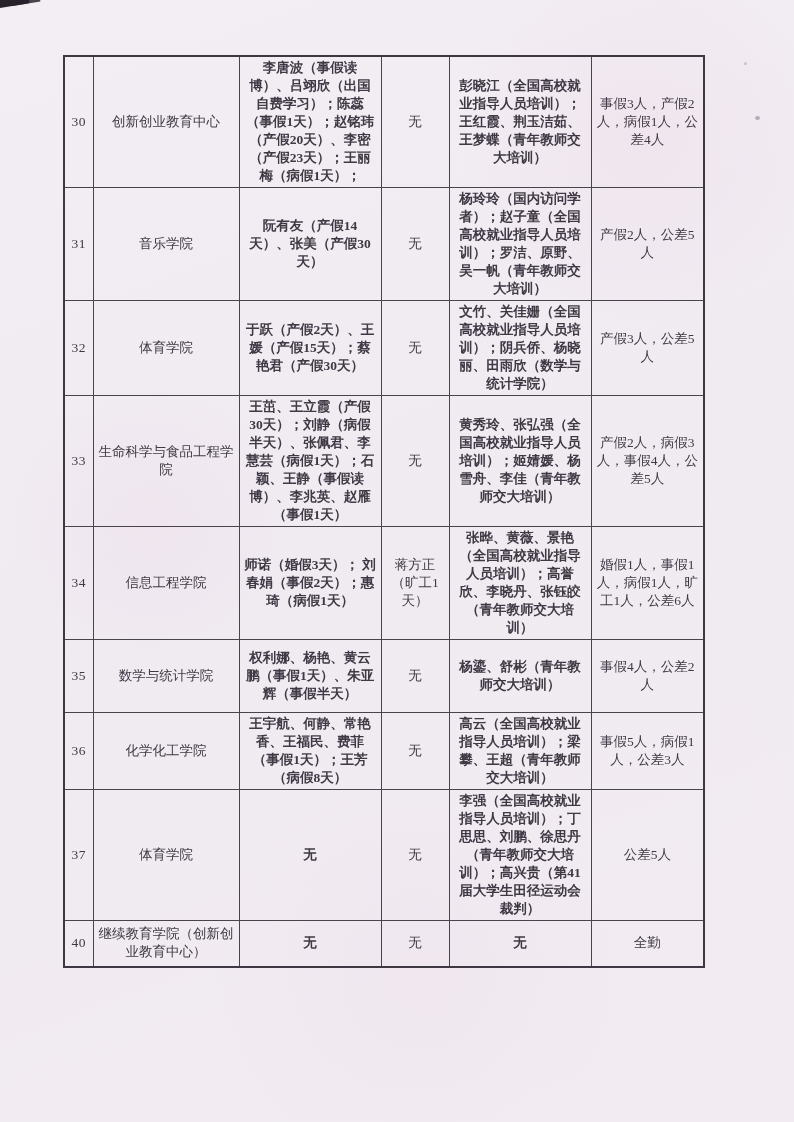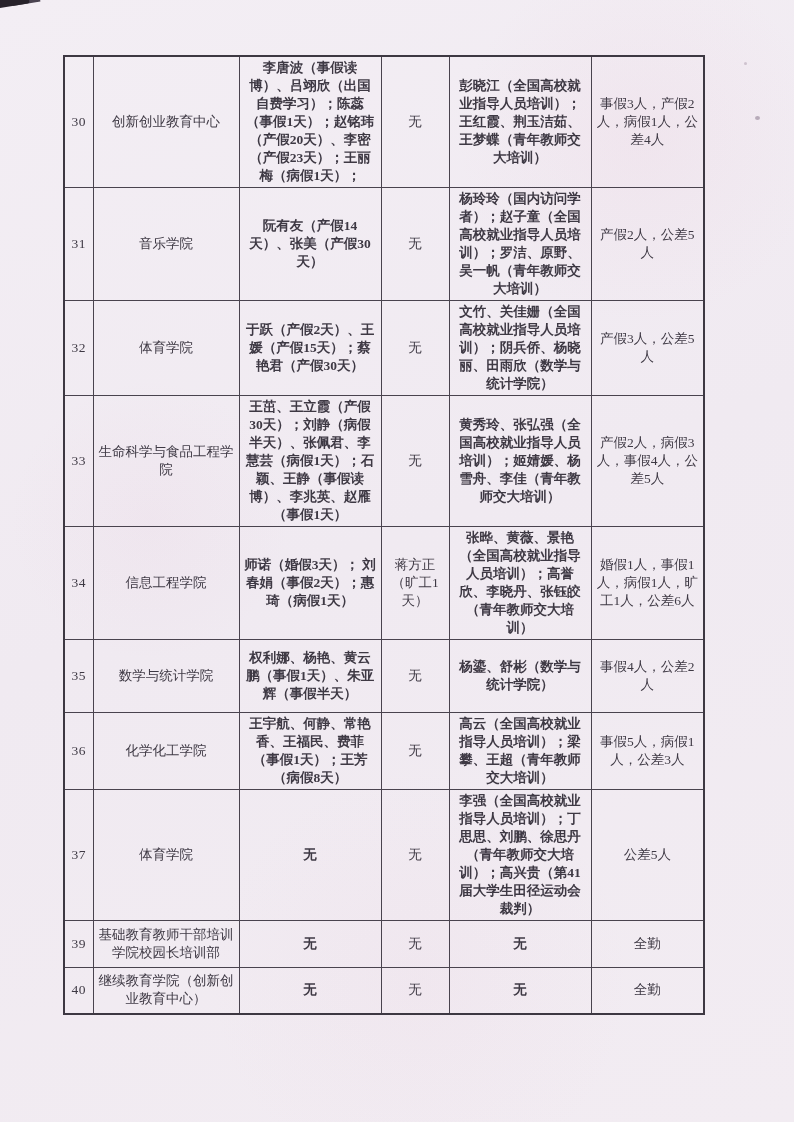--- a/index.html
+++ b/index.html
@@ -97,47 +97,39 @@
         <td class="c-leave">师诺（婚假3天）； 刘春娟（事假2天）；惠琦（病假1天）</td>
         <td class="c-absence">蒋方正（旷工1天）</td>
         <td class="c-training">张晔、黄薇、景艳（全国高校就业指导人员培训）；高誉欣、李晓丹、张钰皎（青年教师交大培训）</td>
         <td class="c-summary">婚假1人，事假1人，病假1人，旷工1人，公差6人</td>
       </tr>
       <tr style="height:73px">
         <td class="c-no">35</td>
         <td class="c-college">数学与统计学院</td>
         <td class="c-leave">权利娜、杨艳、黄云鹏（事假1天）、朱亚辉（事假半天）</td>
         <td class="c-absence">无</td>
-        <td class="c-training">杨鎏、舒彬（数学与统计学院）</td>
+        <td class="c-training">杨鎏、舒彬（青年教师交大培训）</td>
         <td class="c-summary">事假4人，公差2人</td>
       </tr>
       <tr style="height:74px">
         <td class="c-no">36</td>
         <td class="c-college">化学化工学院</td>
         <td class="c-leave">王宇航、何静、常艳香、王福民、费菲（事假1天）；王芳（病假8天）</td>
         <td class="c-absence">无</td>
         <td class="c-training">高云（全国高校就业指导人员培训）；梁攀、王超（青年教师交大培训）</td>
         <td class="c-summary">事假5人，病假1人，公差3人</td>
       </tr>
       <tr style="height:121px">
         <td class="c-no">37</td>
         <td class="c-college">体育学院</td>
         <td class="c-leave">无</td>
         <td class="c-absence">无</td>
         <td class="c-training">李强（全国高校就业指导人员培训）；丁思思、刘鹏、徐思丹（青年教师交大培训）；高兴贵（第41届大学生田径运动会裁判）</td>
         <td class="c-summary">公差5人</td>
       </tr>
-      <tr style="height:47px">
-        <td class="c-no">39</td>
-        <td class="c-college">基础教育教师干部培训学院校园长培训部</td>
-        <td class="c-leave">无</td>
-        <td class="c-absence">无</td>
-        <td class="c-training">无</td>
-        <td class="c-summary">全勤</td>
-      </tr>
       <tr style="height:46px">
         <td class="c-no">40</td>
         <td class="c-college">继续教育学院（创新创业教育中心）</td>
         <td class="c-leave">无</td>
         <td class="c-absence">无</td>
         <td class="c-training">无</td>
         <td class="c-summary">全勤</td>
       </tr>
     </tbody>
   </table>

